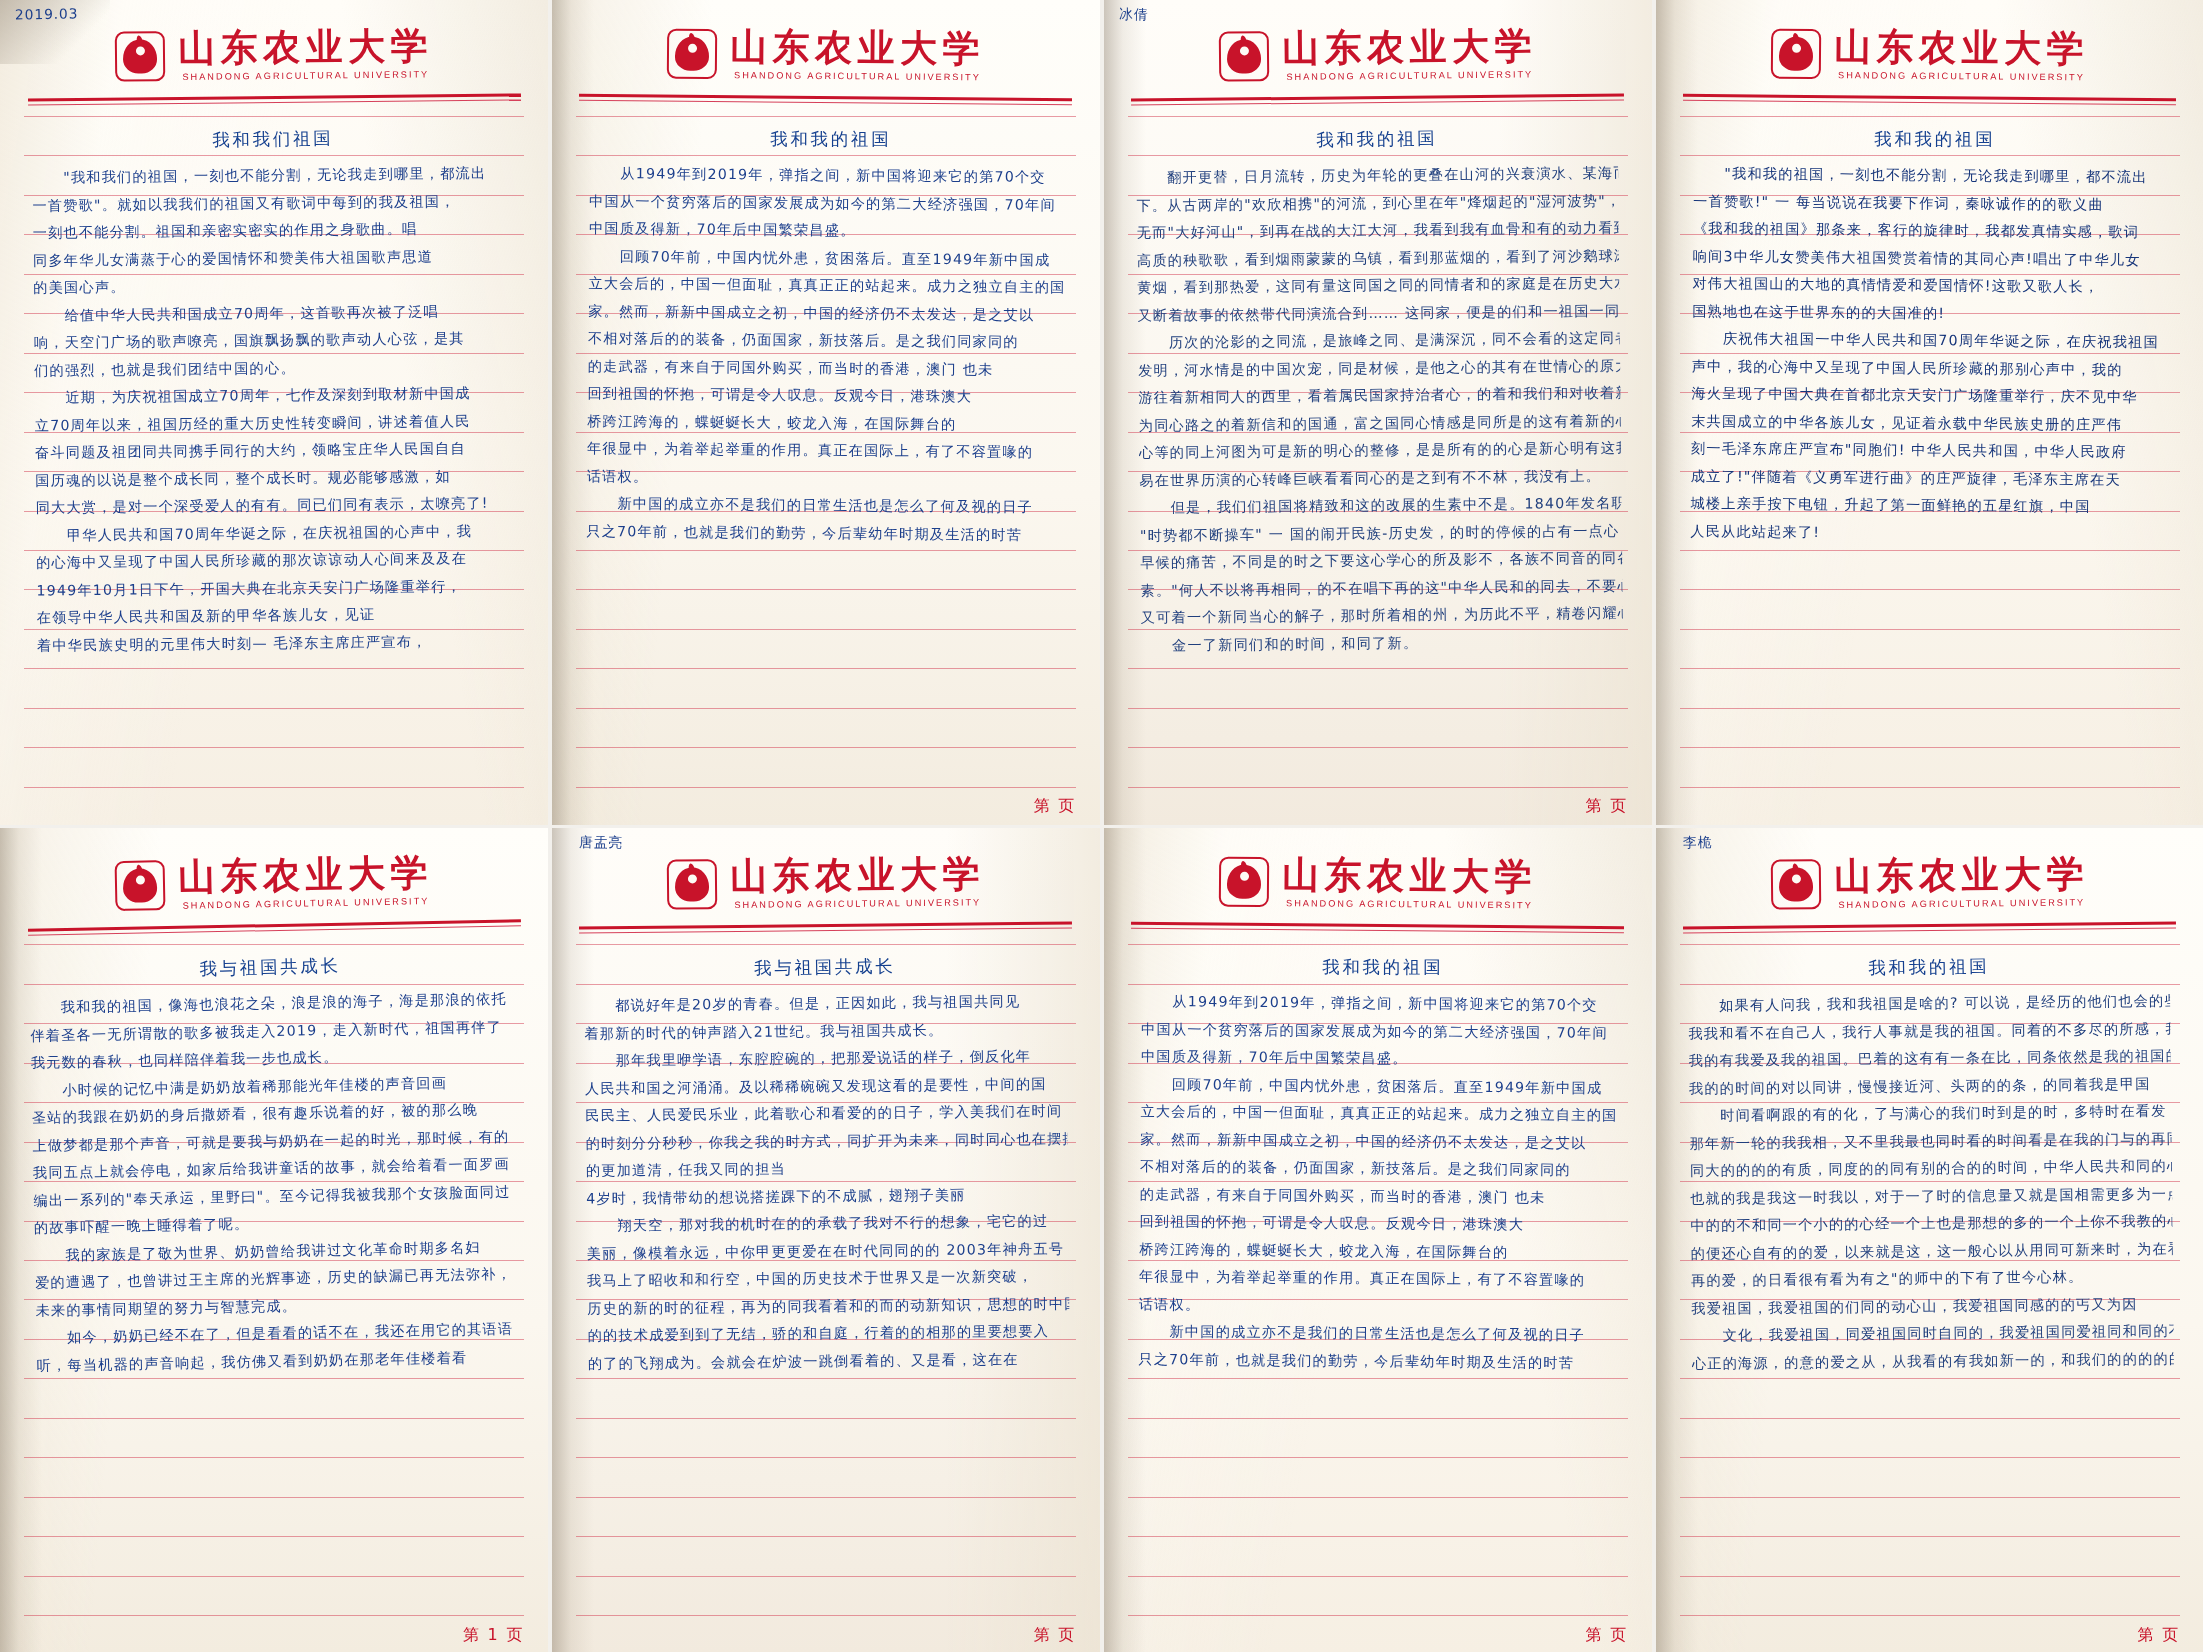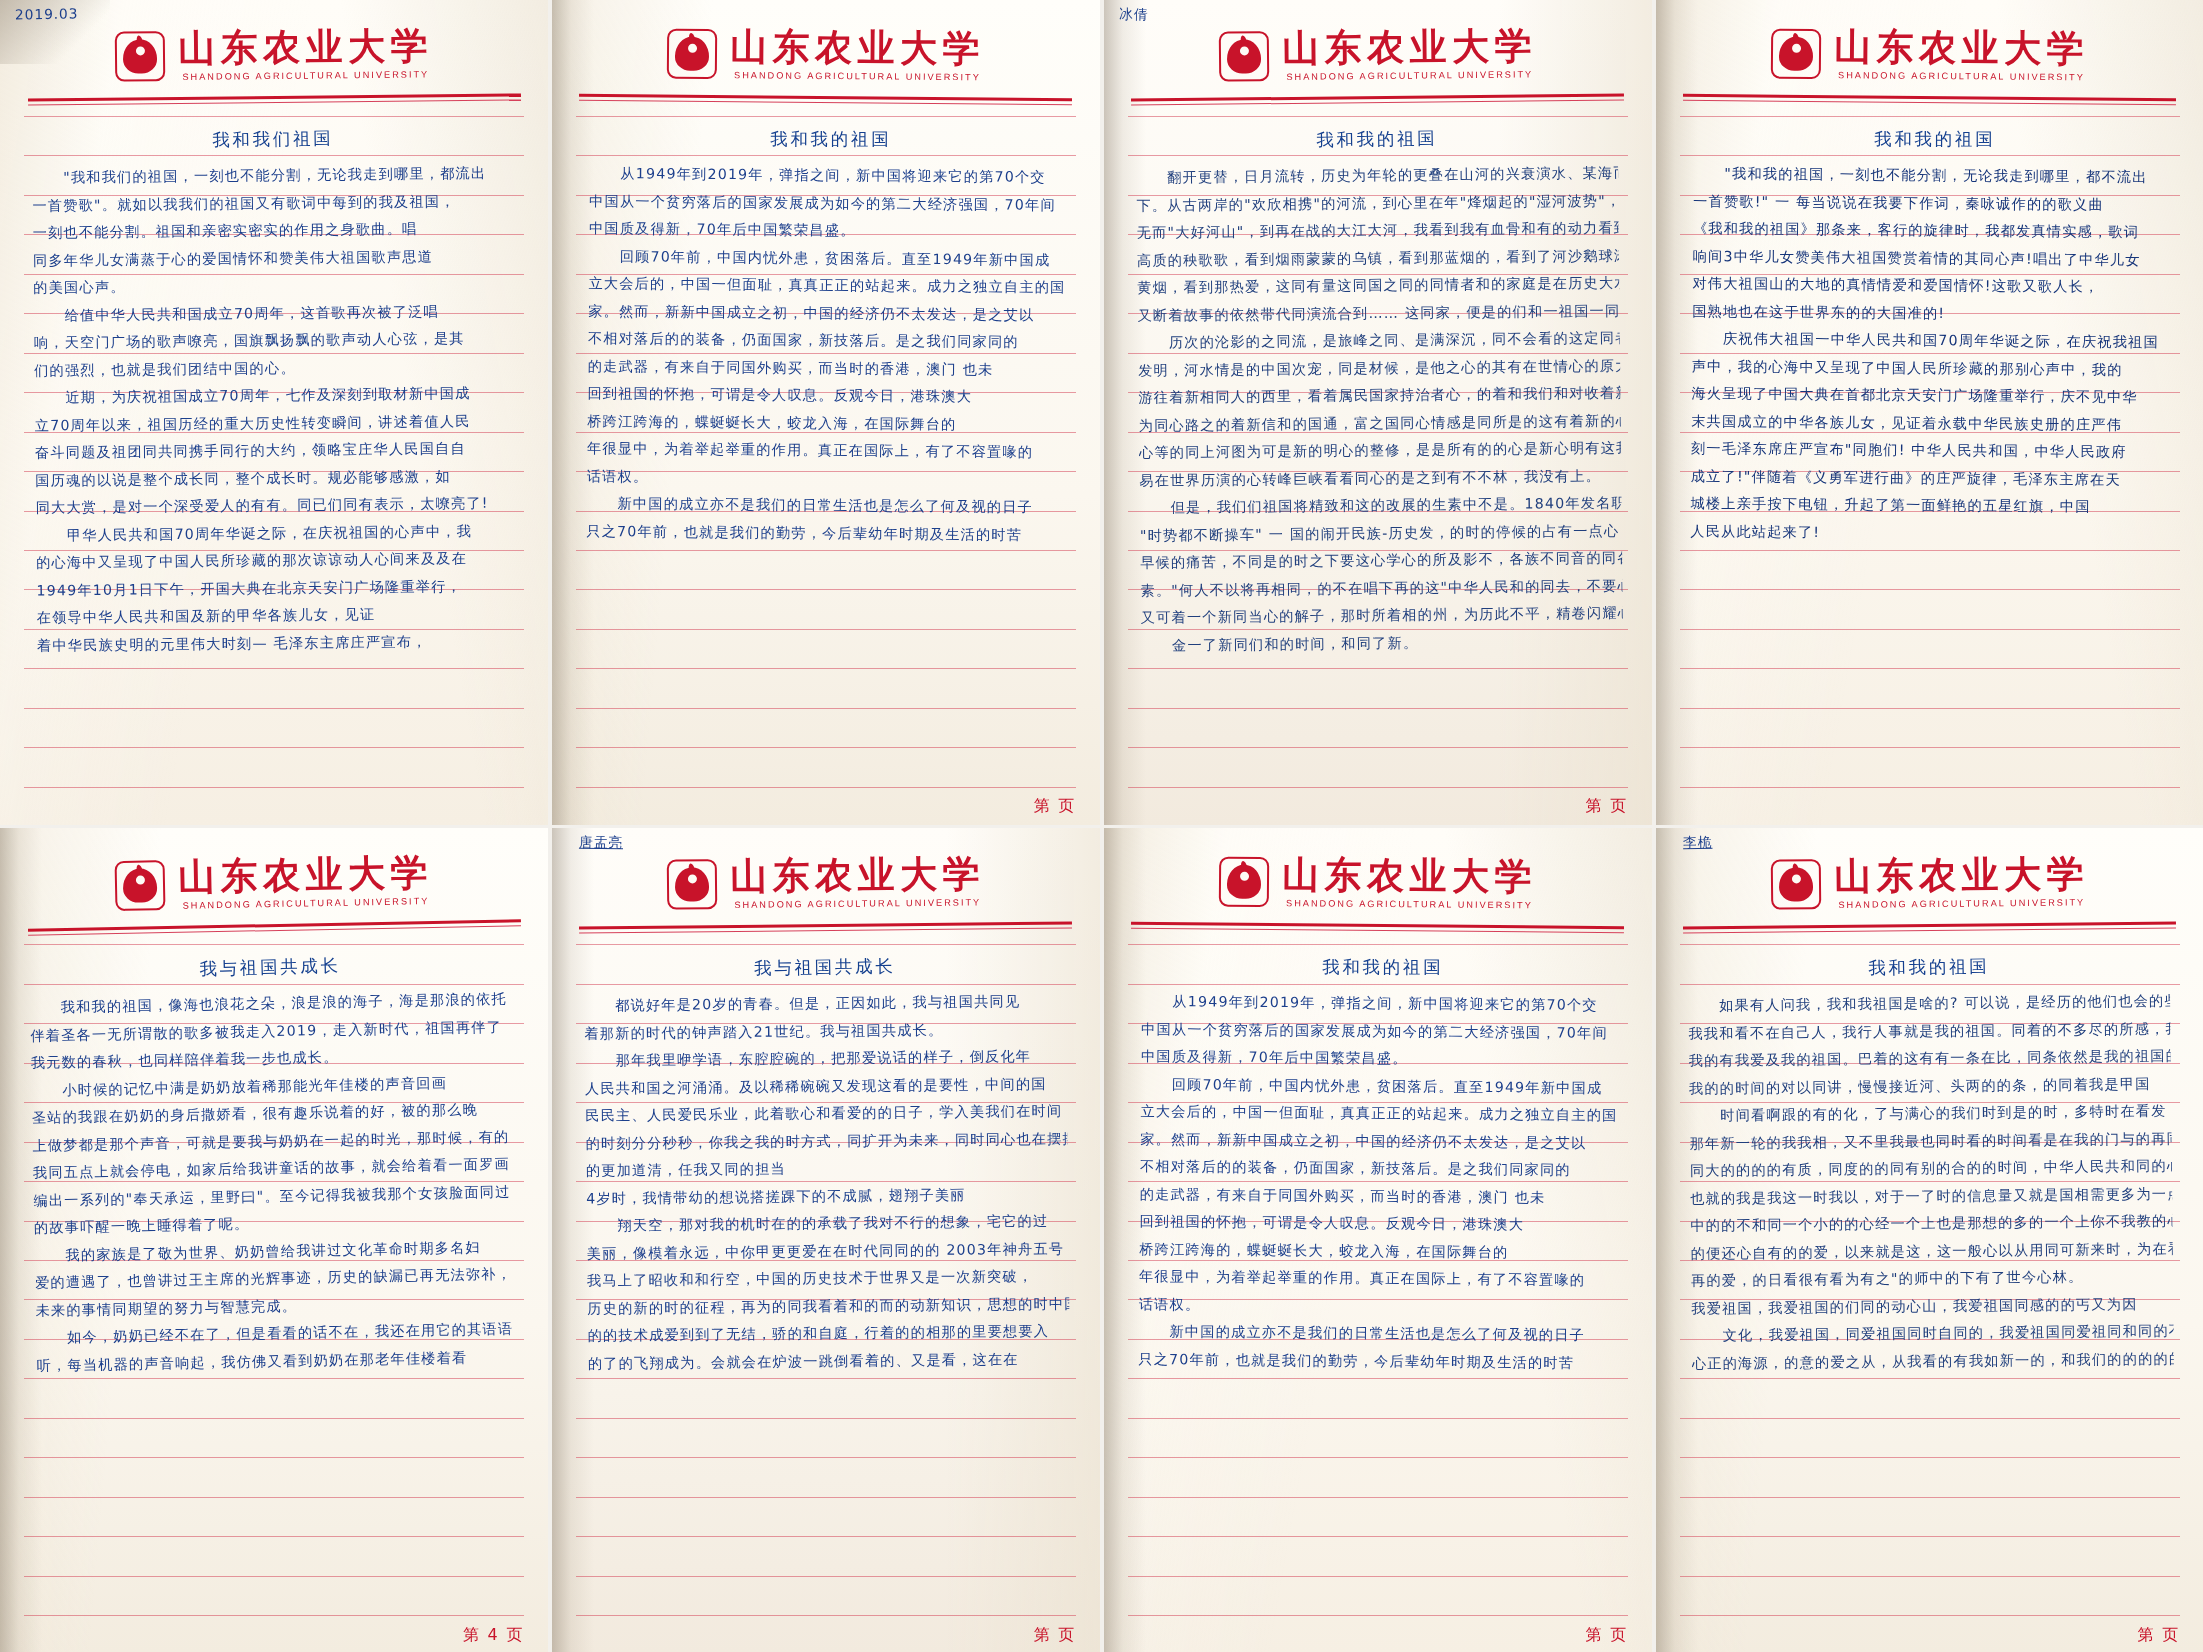--- a/index.html
+++ b/index.html
@@ -189,21 +189,21 @@
   .corner-note {
     position: absolute;
     top: 5.5px;
     font-family: "DejaVu Sans", sans-serif;
     color: #1c3f8c;
     font-size: 13.8px;
     letter-spacing: 0.9px;
     transform: rotate(-5deg);
   }
   .corner-note.left { left: 14.7px; }
-  .corner-note.leftish { left: 27.5px; text-decoration: underline; }
+  .corner-note.leftish { left: 27.5px; }
   .page-no {
     position: absolute;
     bottom: 7.3px; right: 24px;
     font-family: "DejaVu Sans", sans-serif;
     color: #c8132a;
     font-size: 16px;
     letter-spacing: 1.8px;
   }
 
   .tilt-a { transform: rotate(-0.6deg); }
@@ -509,21 +509,21 @@
       <div class="hline">上做梦都是那个声音，可就是要我与奶奶在一起的时光，那时候，有的</div>
       <div class="hline">我同五点上就会停电，如家后给我讲童话的故事，就会给着看一面罗画，绘</div>
       <div class="hline">编出一系列的"奉天承运，里野曰"。至今记得我被我那个女孩脸面同过</div>
       <div class="hline">的故事吓醒一晚上睡得着了呢。</div>
       <div class="hline indent">我的家族是了敬为世界、奶奶曾给我讲过文化革命时期多名妇</div>
       <div class="hline">爱的遭遇了，也曾讲过王主席的光辉事迹，历史的缺漏已再无法弥补，</div>
       <div class="hline">未来的事情同期望的努力与智慧完成。</div>
       <div class="hline indent">如今，奶奶已经不在了，但是看看的话不在，我还在用它的其语语</div>
       <div class="hline">听，每当机器的声音响起，我仿佛又看到奶奶在那老年佳楼着看</div>
     </div>
-    <div class="page-no">第 4 页</div>
+    <div class="page-no">第 1 页</div>
   </div>
 
   <div class="sheet">
     <div class="paper-bg var3"></div>
     <div class="fold-shadow"></div>
     <div class="corner-note leftish tilt-d">唐盂亮</div>
     <div class="letterhead tilt-a">
       <div class="logo">
         <div class="ring"></div>
           <div class="inner"></div>

